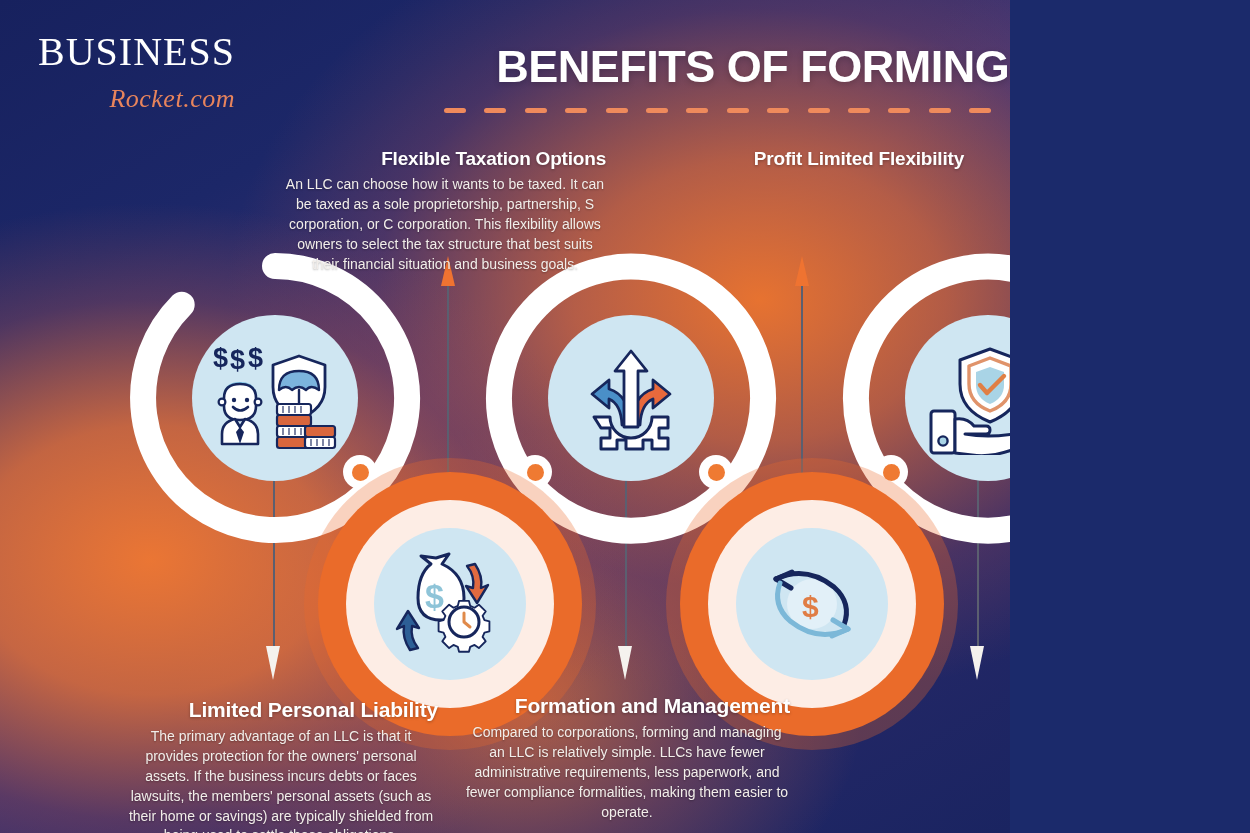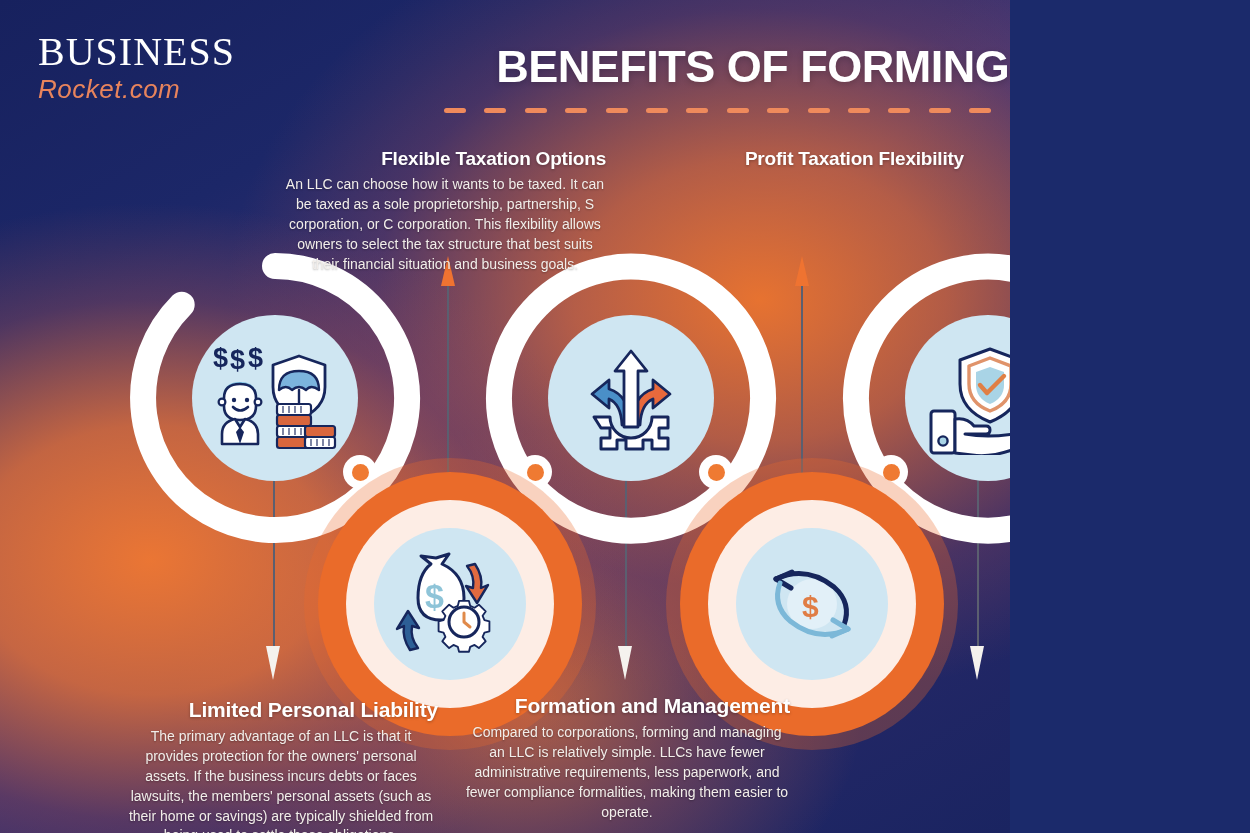--- a/index.html
+++ b/index.html
@@ -57,22 +57,22 @@
     border-top:34px solid #f5f2ee;
   }
 
   
   #logo { position:absolute; left:38px; top:32px; }
   #logo .word {
     font-family:"Liberation Serif", serif; font-size:40px; letter-spacing:1px;
     color:#ffffff; line-height:1;
   }
   #logo .script {
-    font-family:Liberation Sans, sans-serif; font-style:italic; font-size:26px;
-    color:#e8845c; margin-top:2px; letter-spacing:0.5px;
+    font-family:Liberation Serif, serif; font-style:italic; font-size:26px;
+    color:#e8845c; text-align:right; margin-top:12px; letter-spacing:0.5px;
   }
 
   
   #headline {
     position:absolute; left:444px; top:44px; width:790px;
     font-size:45px; font-weight:bold; color:#ffffff; letter-spacing:-0.5px;
     text-align:center; line-height:1;
     text-shadow:0 2px 6px rgba(0,0,0,0.18);
   }
   #dashes {
@@ -288,21 +288,21 @@
       <text x="46" y="62" font-family="Liberation Sans" font-size="30" font-weight="bold" fill="#e07d45">$</text>
     </svg>
   </div>
 
   <div class="block" style="left:284px; top:148px; width:322px;">
     <h3>Flexible Taxation Options</h3>
     <p>An LLC can choose how it wants to be taxed. It can be taxed as a sole proprietorship, partnership, S corporation, or C corporation. This flexibility allows owners to select the tax structure that best suits their financial situation and business goals.</p>
   </div>
 
   <div class="block" style="left:648px; top:148px; width:316px;">
-    <h3>Profit Taxation Flexibility</h3>
+    <h3>Profit Limited Flexibility</h3>
   </div>
 
   <div class="block" style="left:124px; top:698px; width:314px;">
     <h3 class="big">Limited Personal Liability</h3>
     <p>The primary advantage of an LLC is that it provides protection for the owners' personal assets. If the business incurs debts or faces lawsuits, the members' personal assets (such as their home or savings) are typically shielded from being used to settle those obligations.</p>
   </div>
 
   <div class="block" style="left:464px; top:694px; width:326px;">
     <h3 class="big">Formation and Management</h3>
     <p>Compared to corporations, forming and managing an LLC is relatively simple. LLCs have fewer administrative requirements, less paperwork, and fewer compliance formalities, making them easier to operate.</p>

